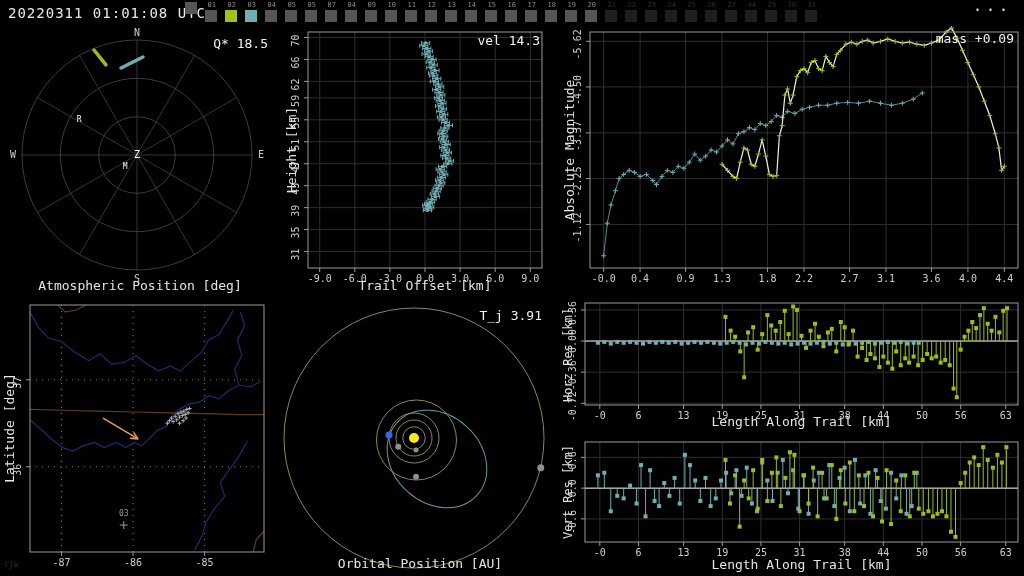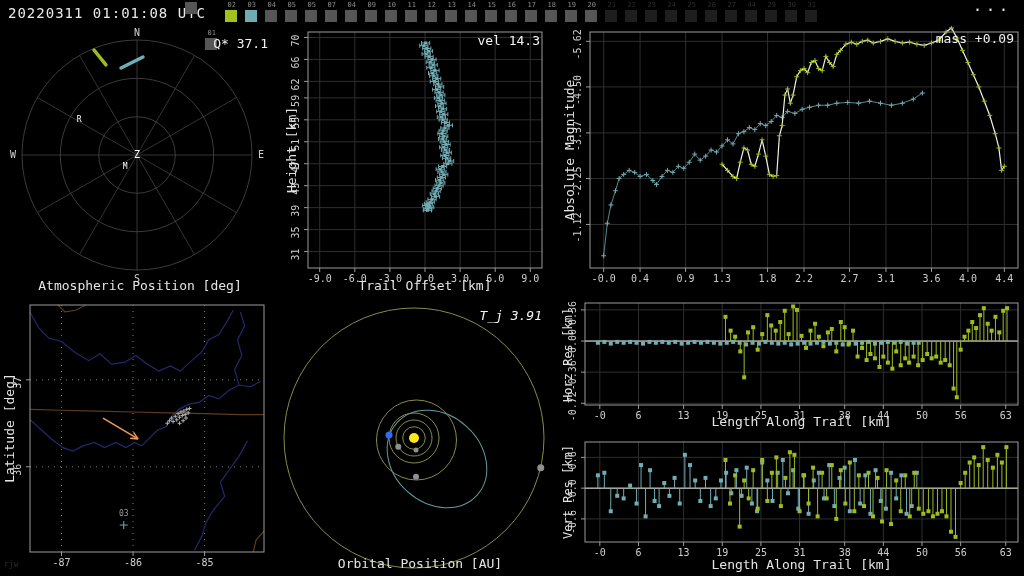--- a/index.html
+++ b/index.html
@@ -28,40 +28,40 @@
   #p-atmos .stat{right:12px;top:10px;}
   #p-atmos .panel-title{top:252px;}
   #p-trail .stat{right:20px;top:7px;margin-left:20px;}
   #p-trail .axis-x{left:28px;top:252px;width:234px;}
   #p-trail .axis-y{left:11px;top:124px;}
   #p-mag .stat{right:10px;top:5px;}
   #p-mag .axis-x{left:30px;top:252px;width:428px;}
   #p-mag .axis-y{left:9px;top:124px;}
   #p-map .axis-x{left:30px;top:258px;width:234px;}
   #p-map .axis-y{left:9px;top:128px;}
-  #p-orbital .stat{right:18px;top:8px;font-style:italic;}
+  #p-orbital .stat{right:18px;top:8px;}
   #p-orbital .panel-title{top:256px;}
   #p-horz .axis-x{left:25px;top:114px;width:433px;}
   #p-horz .axis-y{left:8px;top:55px;font-size:12px;}
   #p-vert .axis-x{left:25px;top:125px;width:433px;}
   #p-vert .axis-y{left:8px;top:60px;font-size:12px;}
   #watermark{position:absolute;left:4px;top:560px;font-size:8px;color:#2a2a2a;}
 </style>
 </head>
 <body>
 
 <div id="topbar">
   <span id="timestamp">20220311 01:01:08 UTC</span>
   <div id="cameraStrip">
       <div class="cam">
         <span class="num" style="color: rgb(138, 138, 138);"></span>
         <div class="box" style="background: rgb(86, 86, 86);"></div>
       </div>
       <div class="cam">
-        <span class="num" style="color: rgb(138, 138, 138); margin-top: 28px;">01</span>
+        <span class="num" style="color: rgb(138, 138, 138);">01</span>
         <div class="box" style="background: rgb(86, 86, 86);"></div>
       </div>
       <div class="cam">
         <span class="num" style="color: rgb(138, 138, 138);">02</span>
         <div class="box" style="background: rgb(162, 194, 31);"></div>
       </div>
       <div class="cam">
         <span class="num" style="color: rgb(138, 138, 138);">03</span>
         <div class="box" style="background: rgb(111, 173, 181);"></div>
       </div>
@@ -201,21 +201,21 @@
       <text x="137" y="10" fill="#cfcfcf" font-size="10" font-family="DejaVu Sans Mono, monospace" text-anchor="middle">N</text>
       <text x="137" y="256" fill="#cfcfcf" font-size="10" font-family="DejaVu Sans Mono, monospace" text-anchor="middle">S</text>
       <text x="261" y="132" fill="#cfcfcf" font-size="10" font-family="DejaVu Sans Mono, monospace" text-anchor="middle">E</text>
       <text x="13" y="132" fill="#cfcfcf" font-size="10" font-family="DejaVu Sans Mono, monospace" text-anchor="middle">W</text>
       <text x="137" y="132" fill="#ffffff" font-size="10" font-family="DejaVu Sans Mono, monospace" text-anchor="middle">Z</text>
       <text x="79.03999999999999" y="95.995" fill="#ffffff" font-size="8" font-family="DejaVu Sans Mono, monospace" text-anchor="middle">R</text>
       <text x="125.04" y="143.03" fill="#ffffff" font-size="8" font-family="DejaVu Sans Mono, monospace" text-anchor="middle">M</text>
       <polyline points="93.99000000000001,24.004999999999995 105.95,38.955" fill="none" stroke="#9cbc22" stroke-width="3.5" stroke-linecap="round"></polyline>
       <polyline points="121.015,41.94499999999999 142.98,31.019999999999996" fill="none" stroke="#72acb4" stroke-width="3.5" stroke-linecap="round"></polyline>
     </svg>
-  <span class="stat">Q* 37.1</span>
+  <span class="stat">Q* 18.5</span>
   <span class="panel-title">Atmospheric Position [deg]</span>
 </div>
 
 <div class="panel" id="p-trail">
   <svg id="svg-trail" width="280" height="274">
       <line x1="39.7" y1="6" x2="39.7" y2="242" stroke="#2e2e2e"></line>
       <line x1="74.80000000000001" y1="6" x2="74.80000000000001" y2="242" stroke="#2e2e2e"></line>
       <line x1="109.89999999999999" y1="6" x2="109.89999999999999" y2="242" stroke="#2e2e2e"></line>
       <line x1="145" y1="6" x2="145" y2="242" stroke="#2e2e2e"></line>
       <line x1="180.1" y1="6" x2="180.1" y2="242" stroke="#2e2e2e"></line>

